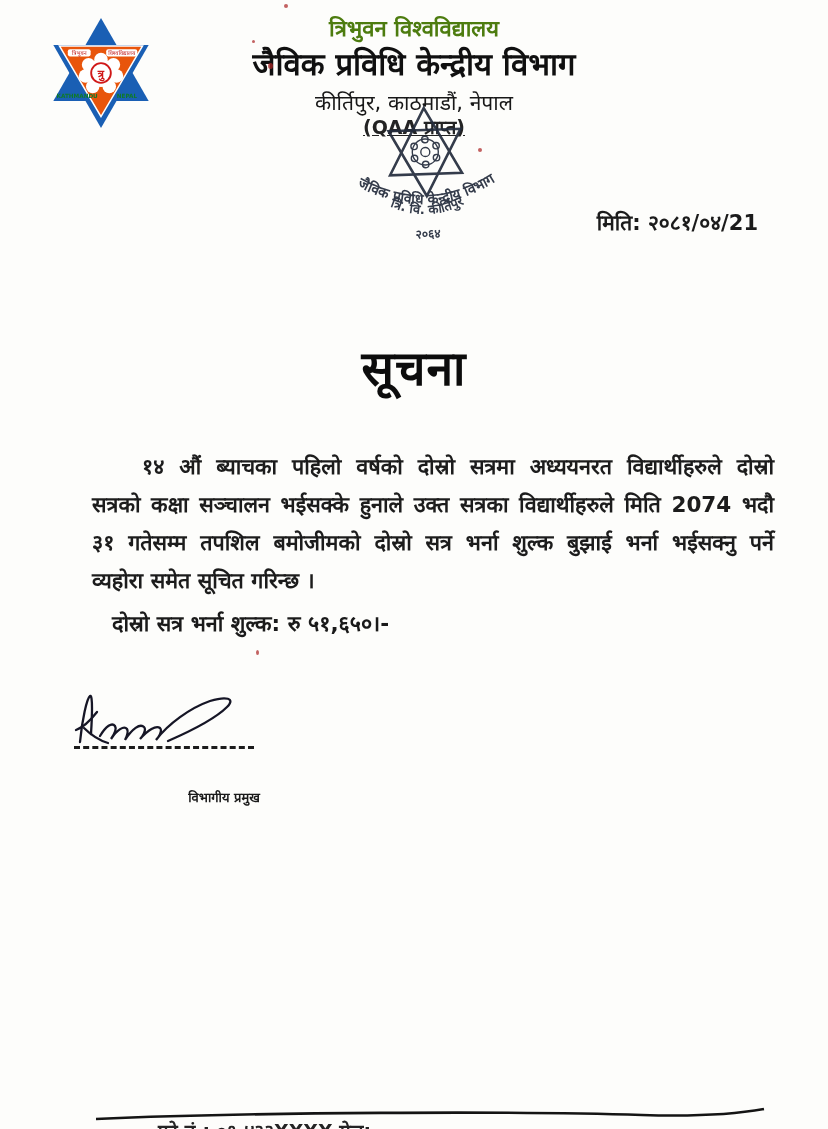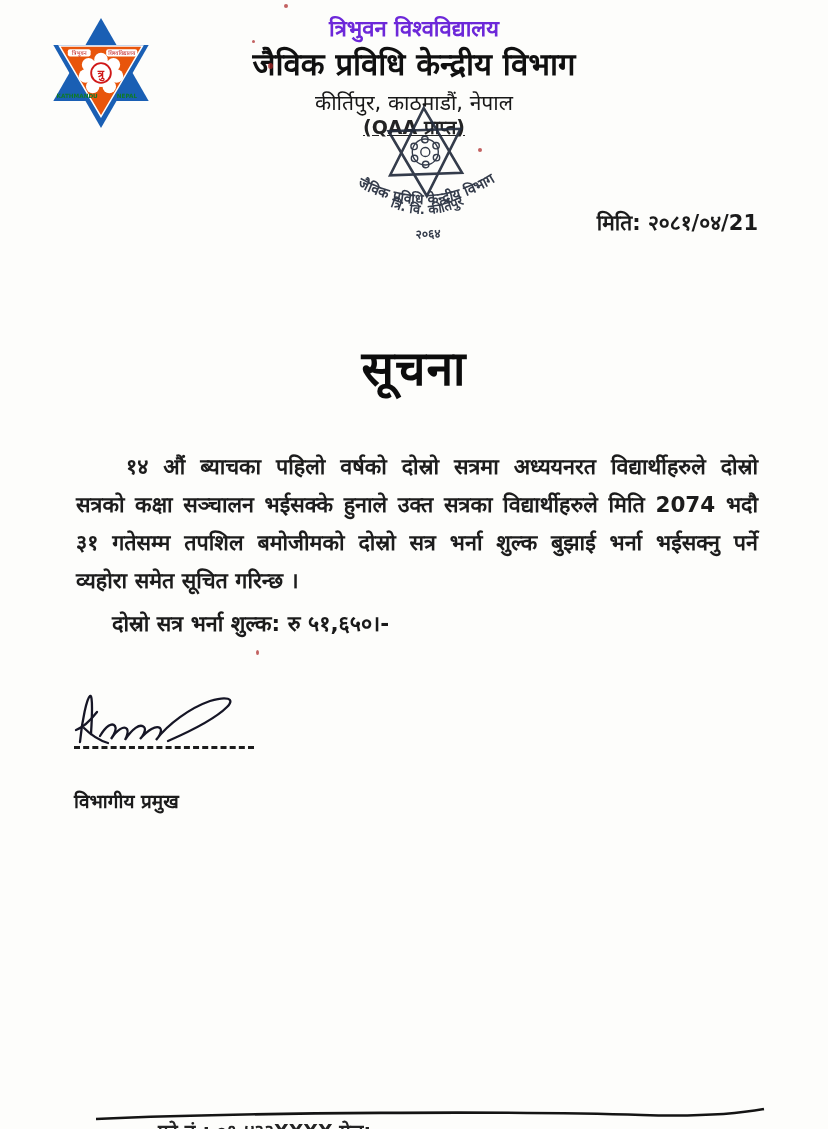--- a/index.html
+++ b/index.html
@@ -3,35 +3,35 @@
 <meta charset="utf-8">
 <style>
   html,body{margin:0;padding:0;background:#e9e9e9;}
   .page{
     position:relative;width:828px;height:1129px;margin:0 auto;
     background:#fdfdfb;overflow:hidden;
     font-family:"DejaVu Sans",sans-serif;color:#1d1d1d;
   }
   .center{left:0;right:0;text-align:center;}
   .abs{position:absolute;}
-  .uni-name{top:12px;font-size:22px;font-weight:700;color:#6d28d9;}
+  .uni-name{top:12px;font-size:22px;font-weight:700;color:#4d7c0f;}
   .dept-name{top:42px;font-size:31px;font-weight:700;color:#101010;}
   .addr{top:88px;font-size:21px;font-weight:400;color:#181818;}
   .qaa{top:114px;font-size:19px;font-weight:600;color:#232323;z-index:1;text-decoration:underline;}
   .date{top:208px;right:70px;font-size:21px;font-weight:600;color:#1b1b1b;}
   .title{top:334px;font-size:48px;font-weight:800;color:#0c0c0c;letter-spacing:1px;}
-  .body-text{left:76px;top:448px;width:682px;font-size:21.5px;line-height:38px;font-weight:600;color:#1c1c1c;}
+  .body-text{left:92px;top:448px;width:682px;font-size:21.5px;line-height:38px;font-weight:600;color:#1c1c1c;}
   .pline{text-align:justify;text-align-last:justify;}
   .pline.first{text-indent:50px;}
   .pline.last{text-align:center;text-align-last:left;}
   .fee{left:76px;top:608px;font-size:21.5px;font-weight:600;color:#1a1a1a;margin-left:36px;}
   .sig-svg{left:70px;top:676px;z-index:2;}
   .dash-line{left:74px;top:746px;width:180px;border-top:3px dashed #1c1c1c;height:0;}
   .sig-name{left:74px;top:756px;font-size:22px;font-weight:700;color:#141414;white-space:nowrap;}
-  .sig-role{left:74px;top:788px;width:300px;font-size:19px;font-weight:600;color:#1b1b1b;}
+  .sig-role{left:74px;top:788px;width:300px;text-align:center;font-size:13px;font-weight:600;color:#1b1b1b;}
   .stamp{left:328px;top:102px;z-index:2;transform:rotate(-2deg);opacity:.92;}
   .logo{left:44px;top:16px;}
   .footer-line{left:0;top:1101px;}
   .footer-text{left:158px;top:1118px;width:520px;font-size:19px;font-weight:600;color:#242424;white-space:nowrap;}
   .speck{position:absolute;border-radius:50%;background:rgba(172,38,38,.72);}
 </style>
 </head>
 <body>
 
 <div class="page">

